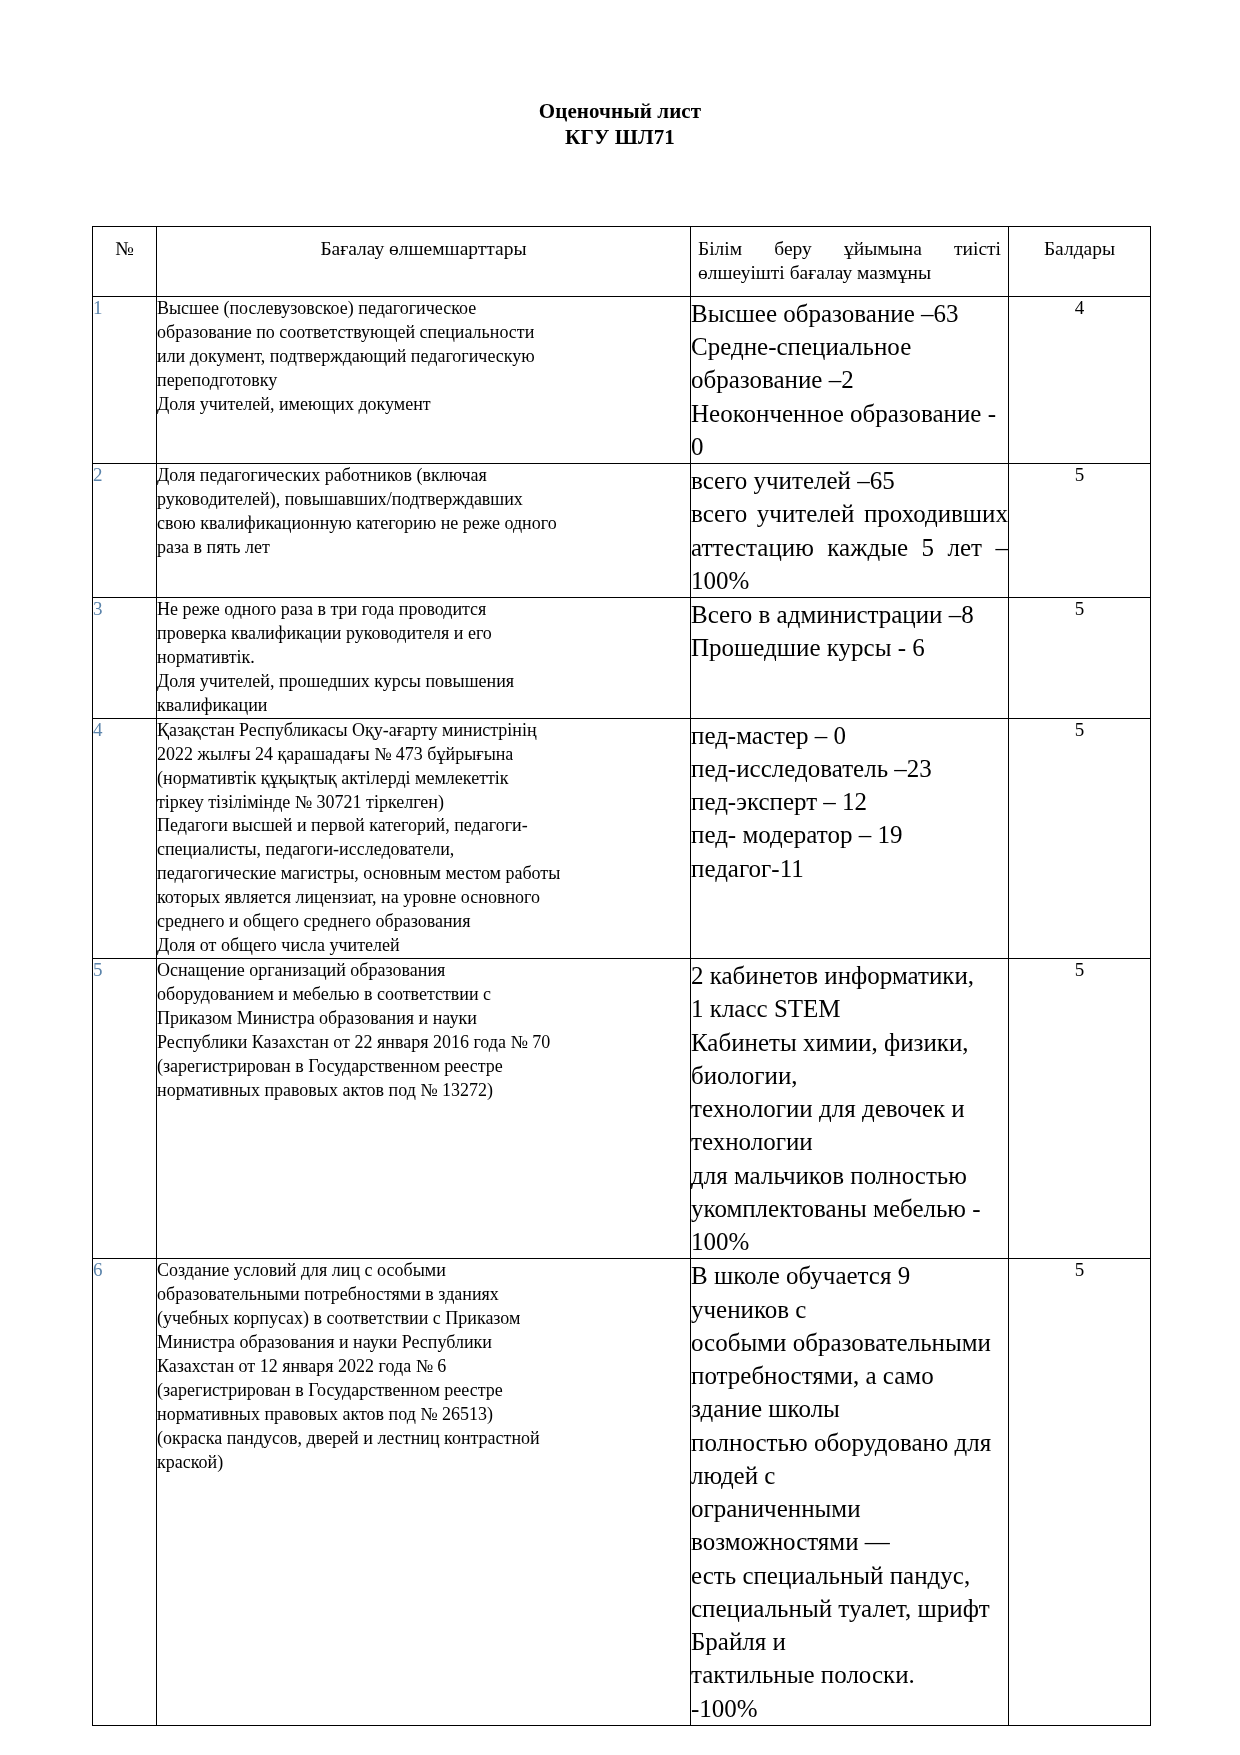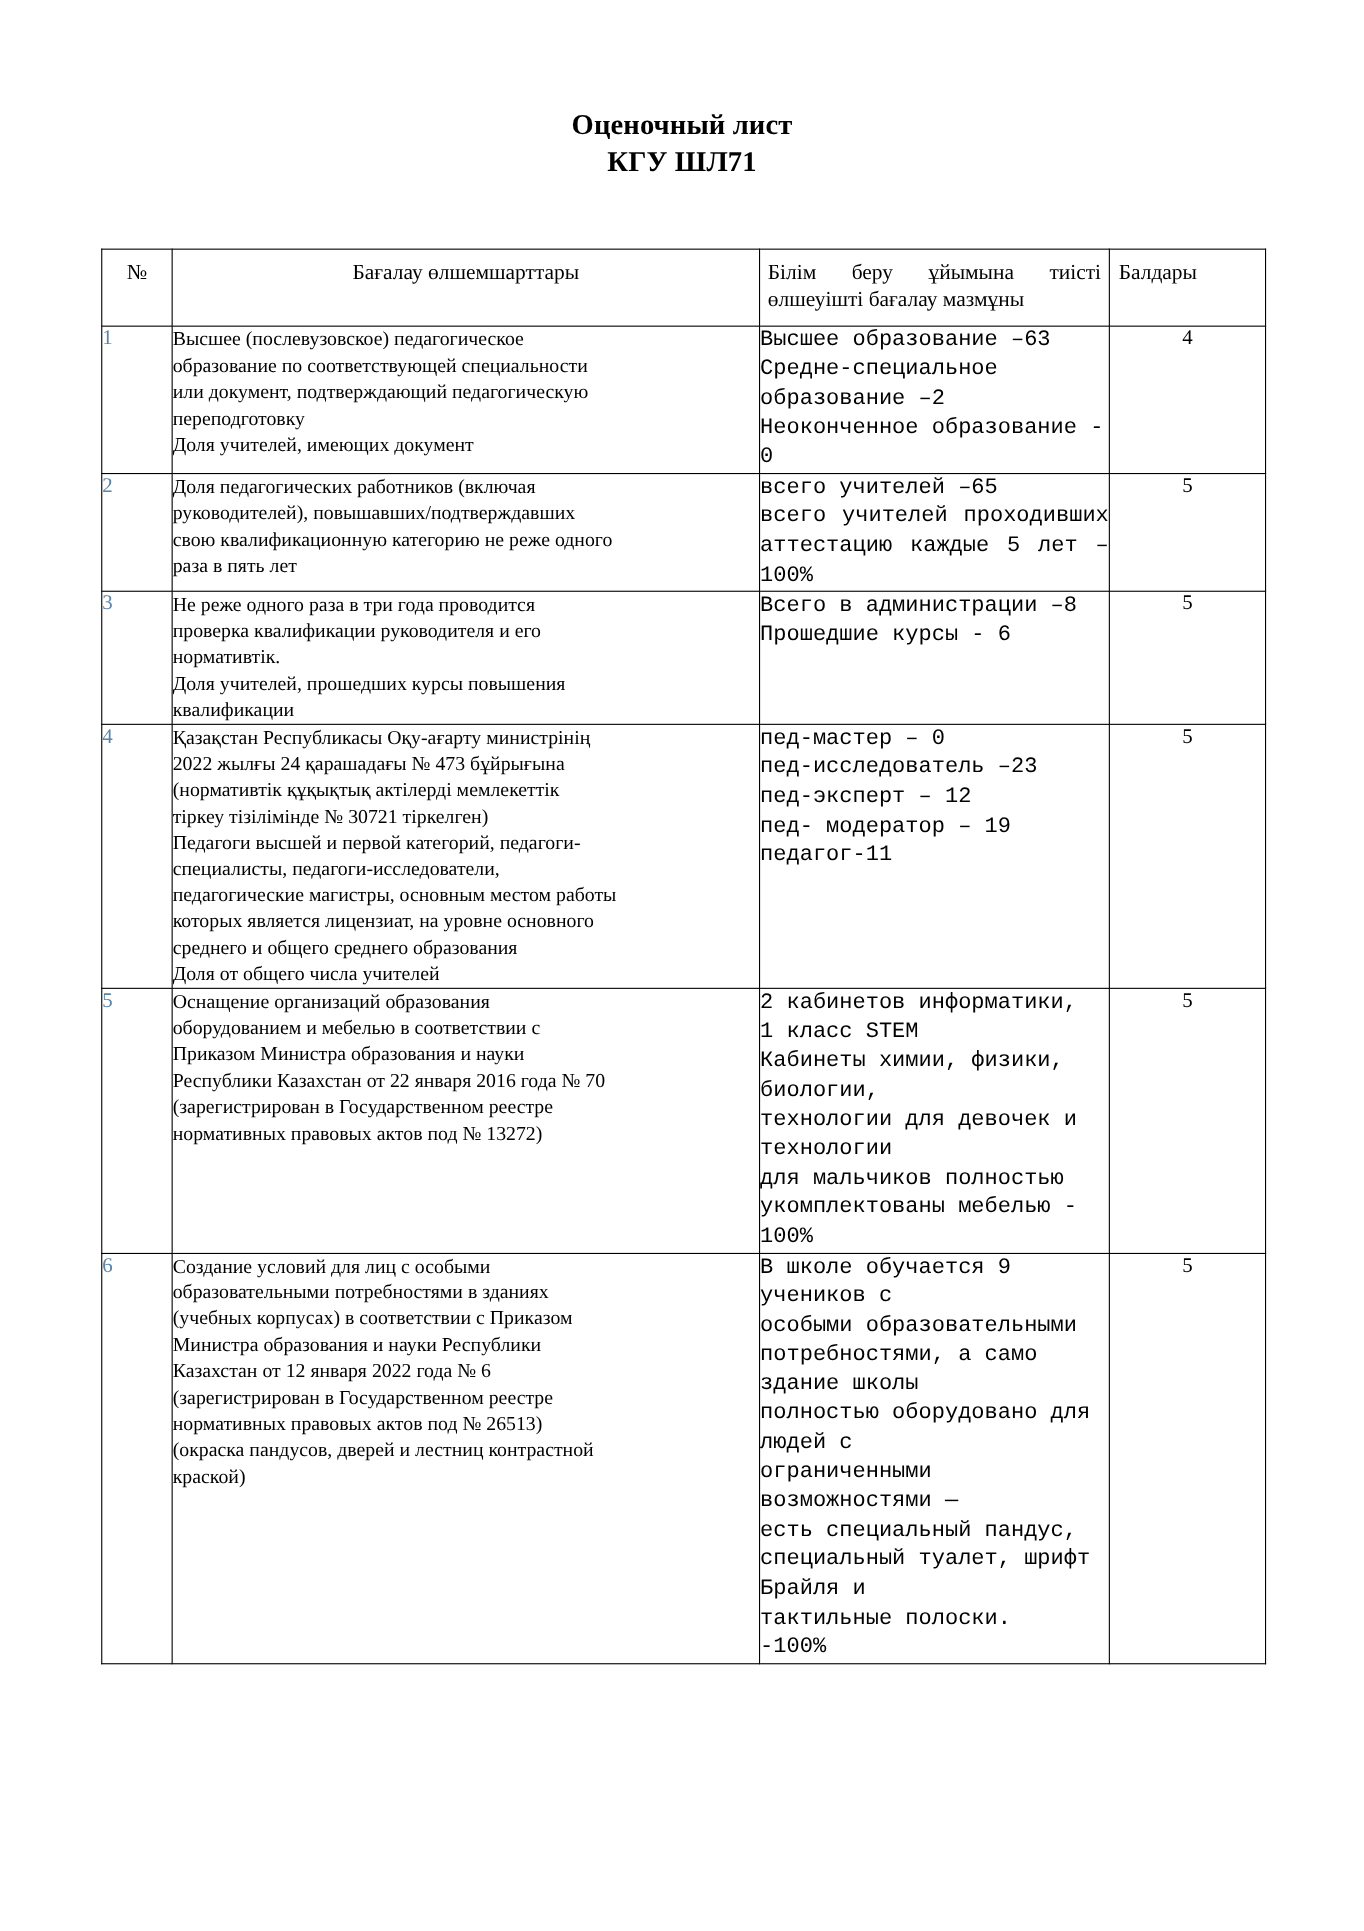--- a/index.html
+++ b/index.html
@@ -24,21 +24,21 @@
     overflow: hidden;
   }
 
   
   .title-block {
     text-align: center;
     padding-top: 98px;
     line-height: 1.26;
   }
   .title-line {
-    font-size: 26px;
+    font-size: 21px;
     font-weight: bold;
     letter-spacing: 0.1px;
   }
 
   
   .eval-table {
     position: absolute;
     left: 92px;
     top: 226px;
     width: 1058px;
@@ -77,40 +77,40 @@
     text-align-last: justify;
     padding-top: 10px;
     padding-left: 7px;
     padding-right: 7px;
     margin-top: 21px;
   }
   .hdr .h-cont .lastline {
     text-align-last: left;
   }
   .hdr .h-score {
+    text-align: center;
     padding-top: 10px;
   }
 
   
   .cell-no {
     text-align: left;
     padding: 9px 0 0 14px;
     font-size: 19px;
     color: #5b84ab;
   }
   .cell-crit {
     padding: 9px 6px 10px 9px;
     font-size: 18px;
     line-height: 1.33;
   }
   .cell-cont {
     padding: 9px 7px 10px 8px;
-    font-size: 20px;
+    font-size: 25px;
     line-height: 1.33;
-    font-family: Liberation Mono, monospace;
   }
   .cell-score {
     text-align: center;
     padding: 8px 4px 0 4px;
     font-size: 19px;
   }
 
   .pad-top-1 { padding-top: 38px; }
   .pad-top-2 { padding-top: 34px; }
   .pad-top-3 { padding-top: 70px; }

